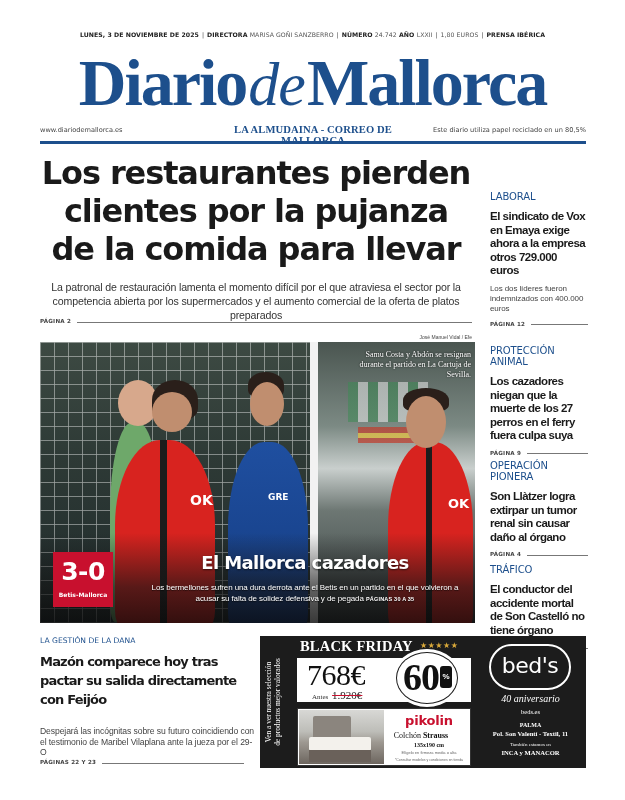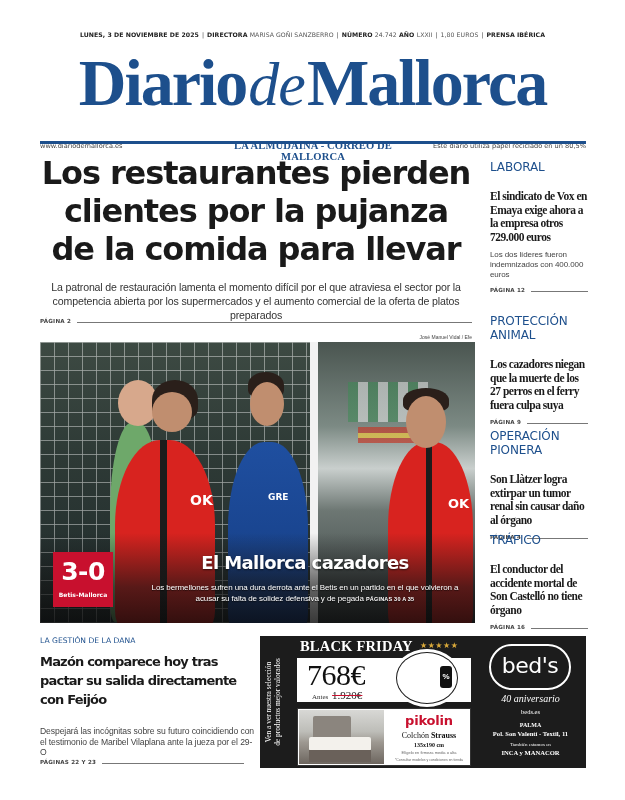--- a/index.html
+++ b/index.html
@@ -10,21 +10,21 @@
 
   
   .topline { left: 0; top: 31px; width: 625px; text-align: center; font-size: 6.2px; letter-spacing: 0.05px; color: #222; font-family: "DejaVu Sans", sans-serif; font-weight: bold; }
   .topline .light { font-weight: normal; color: #555; }
   .topline .sep { margin: 0 3px; font-weight: normal; color: #444; }
 
   
   .masthead { left: 0; top: 48px; width: 625px; text-align: center; color: #1d4f8c; font-family: "Liberation Serif", "DejaVu Serif", serif; font-size: 66px; line-height: 70px; letter-spacing: -2px; font-weight: bold; }
   .masthead .de { font-style: italic; font-weight: normal; font-size: 62px; margin: 0 2px; letter-spacing: -1px; }
 
-  .subbar { left: 40px; top: 125px; width: 546px; height: 12px; margin-top: 16px; }
+  .subbar { left: 40px; top: 125px; width: 546px; height: 12px; }
   .subbar .url { position: absolute; left: 0; top: 1px; font-size: 6.6px; color: #444; font-family: "DejaVu Sans", sans-serif; }
   .subbar .ald { position: absolute; left: 170px; width: 206px; top: -1px; text-align: center; font-family: "Liberation Serif", "DejaVu Serif", serif; font-weight: bold; color: #1d4f8c; font-size: 10.6px; letter-spacing: 0.1px; }
   .subbar .eco { position: absolute; right: 0; top: 1px; font-size: 6.6px; color: #444; font-family: "DejaVu Sans", sans-serif; }
   .bluerule { left: 40px; top: 141px; width: 546px; height: 3px; background: #1d4f8c; }
 
   
   .headline { left: 40px; top: 154px; width: 432px; text-align: center; font-family: "DejaVu Sans", sans-serif; font-weight: bold; font-size: 32px; line-height: 38px; letter-spacing: -1.1px; color: #1a1a1a; }
   .standfirst { left: 40px; top: 280px; width: 432px; text-align: center; font-size: 10.6px; line-height: 14px; color: #333; font-family: "Liberation Sans", sans-serif; letter-spacing: -0.15px; }
   .pageref { font-size: 5.6px; font-weight: bold; color: #444; font-family: "DejaVu Sans", sans-serif; letter-spacing: 0.2px; display: flex; align-items: center; }
   .pageref .line { flex: 1; height: 1px; background: #777; margin-left: 6px; margin-top: 2px; }
@@ -53,22 +53,22 @@
 
   .photo-caption { position: absolute; left: 306px; top: 8px; width: 125px; text-align: right; font-family: "Liberation Serif", "DejaVu Serif", serif; font-size: 8px; line-height: 10px; color: #fff; text-shadow: 0 0 2px #000; }
 
   .score-box { position: absolute; left: 13px; top: 210px; width: 60px; height: 55px; background: #c8102e; color: #fff; text-align: center; }
   .score-box .score { font-family: "DejaVu Sans", sans-serif; font-weight: bold; font-size: 25px; line-height: 30px; margin-top: 5px; letter-spacing: -0.5px; }
   .score-box .teams { font-size: 6px; font-weight: bold; font-family: "DejaVu Sans", sans-serif; margin-top: 4px; }
 
   .photo-title { position: absolute; left: 110px; top: 210px; width: 310px; text-align: center; color: #fff; font-family: "DejaVu Sans", sans-serif; font-weight: bold; font-size: 18px; letter-spacing: -0.6px; text-shadow: 0 1px 2px rgba(0,0,0,0.6); }
   .photo-sub { position: absolute; left: 100px; top: 240px; width: 330px; text-align: center; color: #fff; font-size: 8px; line-height: 11px; letter-spacing: -0.1px; text-shadow: 0 1px 1px rgba(0,0,0,0.7); }
   .photo-sub .pp { font-size: 5.5px; font-weight: bold; letter-spacing: 0.2px; }
-  .sec-kicker { font-family: "DejaVu Sans", sans-serif; font-size: 12px; color: #1d4f8c; font-weight: normal; letter-spacing: -0.1px; }
-  .sec-head { font-family: Liberation Serif, serif; font-weight: bold; font-size: 11.5px; line-height: 13.6px; letter-spacing: -0.5px; color: #1a1a1a; margin-top: 16px; }
+  .sec-kicker { font-family: "DejaVu Sans", sans-serif; font-size: 10px; color: #1d4f8c; font-weight: normal; letter-spacing: -0.1px; margin-top: 31px; }
+  .sec-head { font-family: Liberation Sans, sans-serif; font-weight: bold; font-size: 11.5px; line-height: 13.6px; letter-spacing: -0.5px; color: #1a1a1a; margin-top: 8px; }
   .sec-sub { font-size: 8px; line-height: 10px; color: #444; margin-top: 6px; letter-spacing: -0.1px; }
   .sec-pageref { margin-top: 7px; width: 98px; }
   .story { position: absolute; left: 490px; width: 98px; }
 
   
   .bl-kicker { left: 40px; top: 636px; font-size: 7.6px; color: #1d4f8c; font-family: "DejaVu Sans", sans-serif; }
   .bl-head { left: 40px; top: 652px; width: 215px; font-family: "DejaVu Sans", sans-serif; font-weight: bold; font-size: 13px; line-height: 19px; letter-spacing: -0.8px; color: #1a1a1a; }
   .bl-sub { left: 40px; top: 726px; width: 215px; font-size: 8.6px; line-height: 10.6px; color: #444; letter-spacing: -0.1px; }
   .bl-pageref { left: 40px; top: 759px; width: 204px; }
 
@@ -85,21 +85,21 @@
   .pct-circle { position: absolute; left: 133px; top: 13px; width: 68px; height: 58px; border-radius: 50%; background: #1c1c1c; border: 3px solid #fff; }
   .pct-inner { position: absolute; left: 137px; top: 17px; width: 60px; height: 50px; border-radius: 50%; background: #fff; }
   .pct-num { position: absolute; left: 137px; top: 16px; width: 48px; text-align: center; font-family: "Liberation Serif", "DejaVu Serif", serif; font-weight: bold; font-size: 38px; line-height: 50px; color: #111; letter-spacing: -1px; }
   .pct-sign { position: absolute; left: 180px; top: 30px; width: 12px; height: 22px; background: #111; color: #fff; font-size: 8px; font-weight: bold; text-align: center; line-height: 22px; border-radius: 3px; }
   .product-panel { position: absolute; left: 37px; top: 72px; width: 174px; height: 58px; background: #fff; border: 1px solid #333; }
   .bed-photo { position: absolute; left: 1px; top: 1px; width: 85px; height: 54px; background: linear-gradient(180deg, #d8d8d5 0%, #bdbdb8 40%, #9d9891 60%, #6d665f 100%); overflow: hidden; }
   .bed-head { position: absolute; left: 14px; top: 6px; width: 38px; height: 26px; background: #8b857e; border-radius: 2px; }
   .bed-mattress { position: absolute; left: 10px; top: 27px; width: 62px; height: 14px; background: #f3f1ec; border-radius: 2px; }
   .bed-base { position: absolute; left: 10px; top: 40px; width: 62px; height: 12px; background: #6a615a; }
   .pikolin { position: absolute; left: 88px; top: 4px; width: 86px; text-align: center; color: #c8102e; font-family: "DejaVu Sans", sans-serif; font-weight: bold; font-size: 13px; letter-spacing: -0.2px; }
-  .colchon { position: absolute; left: 88px; top: 22px; width: 86px; text-align: center; font-family: "Liberation Serif", "DejaVu Serif", serif; font-size: 8px; color: #111; }
+  .colchon { position: absolute; left: 80px; top: 22px; width: 86px; text-align: center; font-family: "Liberation Serif", "DejaVu Serif", serif; font-size: 8px; color: #111; }
   .colchon b { font-weight: bold; }
   .size { position: absolute; left: 88px; top: 33px; width: 86px; text-align: center; font-family: "Liberation Serif", "DejaVu Serif", serif; font-size: 6px; font-weight: bold; color: #111; }
   .firm { position: absolute; left: 88px; top: 41px; width: 86px; text-align: center; font-size: 4px; color: #666; }
   .cond { position: absolute; left: 88px; top: 49px; width: 86px; text-align: center; font-size: 3.5px; color: #666; }
 
   .beds-block { position: absolute; left: 215px; top: 0; width: 111px; height: 132px; }
   .beds-logo { position: absolute; left: 14px; top: 8px; width: 82px; height: 46px; border: 2px solid #fff; border-radius: 40px; color: #fff; text-align: center; font-family: "DejaVu Sans", sans-serif; font-size: 22px; line-height: 40px; letter-spacing: -0.5px; }
   .beds-anniv { position: absolute; left: 0; top: 57px; width: 111px; text-align: center; color: #fff; font-family: "Liberation Serif", "DejaVu Serif", serif; font-size: 10px; font-style: italic; }
   .beds-url { position: absolute; left: 0; top: 72px; width: 111px; text-align: center; color: #fff; font-family: "Liberation Serif", "DejaVu Serif", serif; font-size: 6.5px; }
   .beds-city { position: absolute; left: 0; top: 86px; width: 111px; text-align: center; color: #fff; font-family: "Liberation Serif", "DejaVu Serif", serif; font-weight: bold; font-size: 6px; }
@@ -156,20 +156,21 @@
   </div>
   <div class="photo-gap"></div>
   <div class="photo-right">
     <div class="green-scarf"></div>
     <div class="crowd-stripe"></div>
     <div class="player shirt-red" style="left:70px;top:100px;width:85px;height:190px;"></div>
     <div class="hair" style="left:85px;top:46px;width:46px;height:24px;"></div>
     <div class="head" style="left:88px;top:54px;width:40px;height:52px;"></div>
     <span class="ok-logo" style="left:130px;top:122px;font-size:13px;">OK</span>
   </div>
+  <div class="photo-caption">Samu Costa y Abdón se resignan durante el partido en La Cartuja de Sevilla.</div>
   <div class="photo-shade"></div>
   <div class="score-box">
     <div class="score">3-0</div>
     <div class="teams">Betis-Mallorca</div>
   </div>
   <div class="photo-title">El Mallorca cazadores</div>
   <div class="photo-sub">
     <span>Los bermellones sufren una dura derrota ante el Betis en un partido en el que volvieron a acusar su falta de solidez defensiva y de pegada</span>
     <span class="pp">PÁGINAS 30 A 35</span>
   </div>
@@ -232,20 +233,21 @@
 
   <div class="price-panel">
     <div class="price">768€</div>
     <div class="antes">
       <span>Antes</span>
       <span class="old">1.920€</span>
     </div>
   </div>
   <div class="pct-circle"></div>
   <div class="pct-inner"></div>
+  <div class="pct-num">60</div>
   <div class="pct-sign">%</div>
 
   <div class="product-panel">
     <div class="bed-photo">
       <div class="bed-head"></div>
       <div class="bed-mattress"></div>
       <div class="bed-base"></div>
     </div>
     <div class="pikolin">pikolin</div>
     <div class="colchon">

